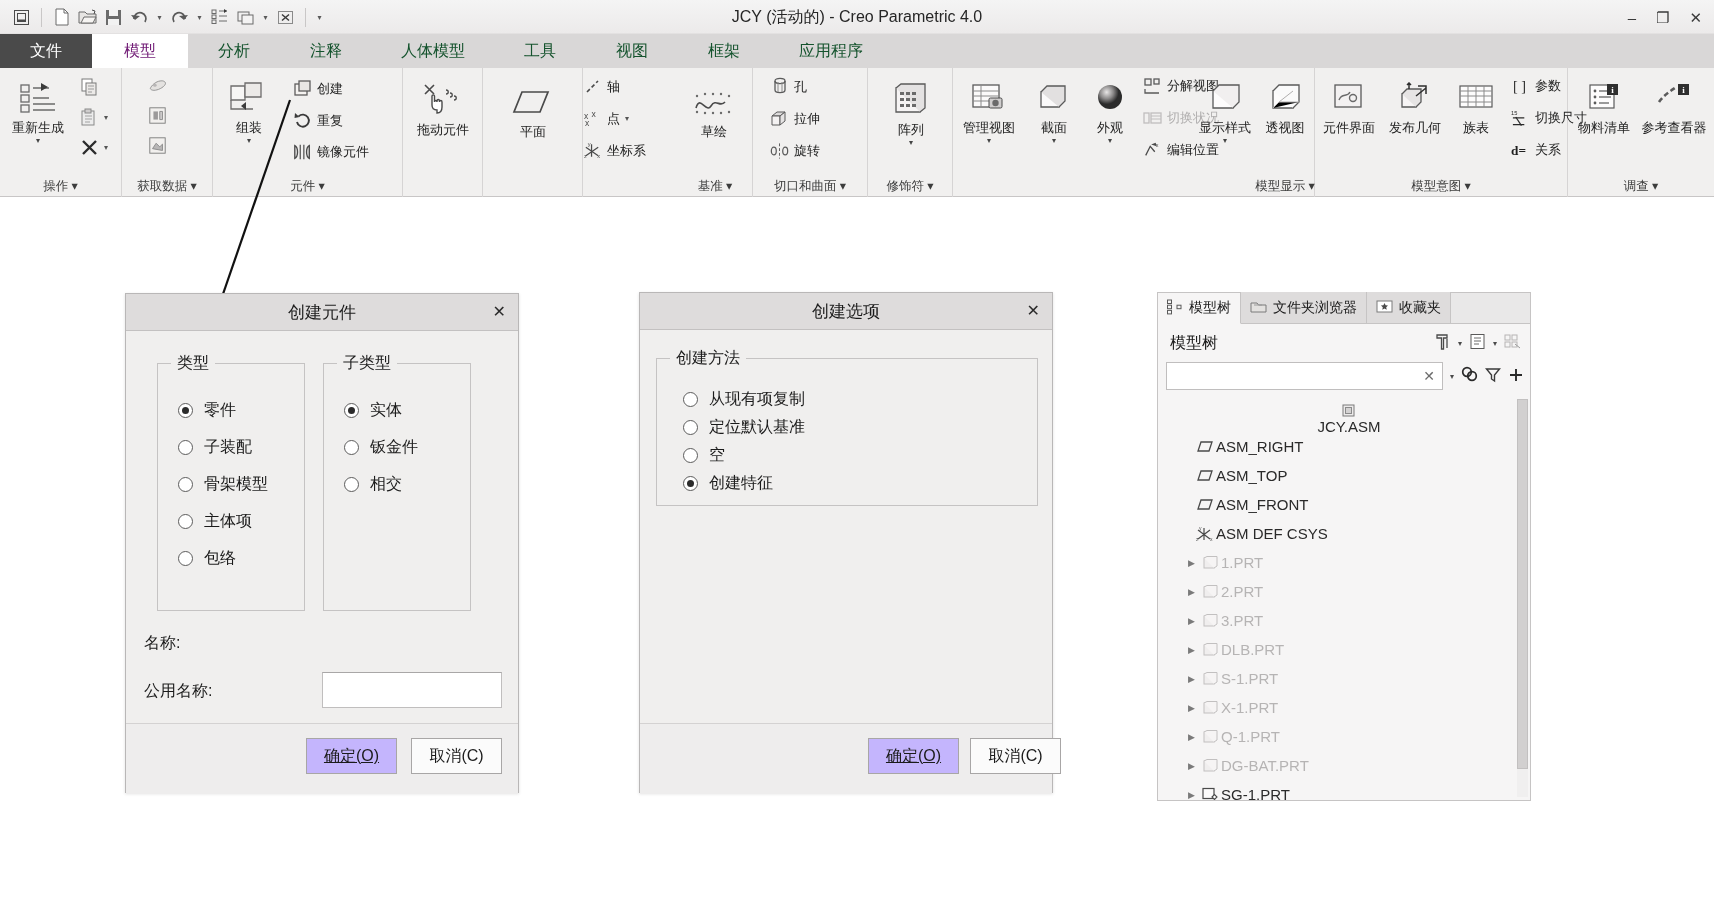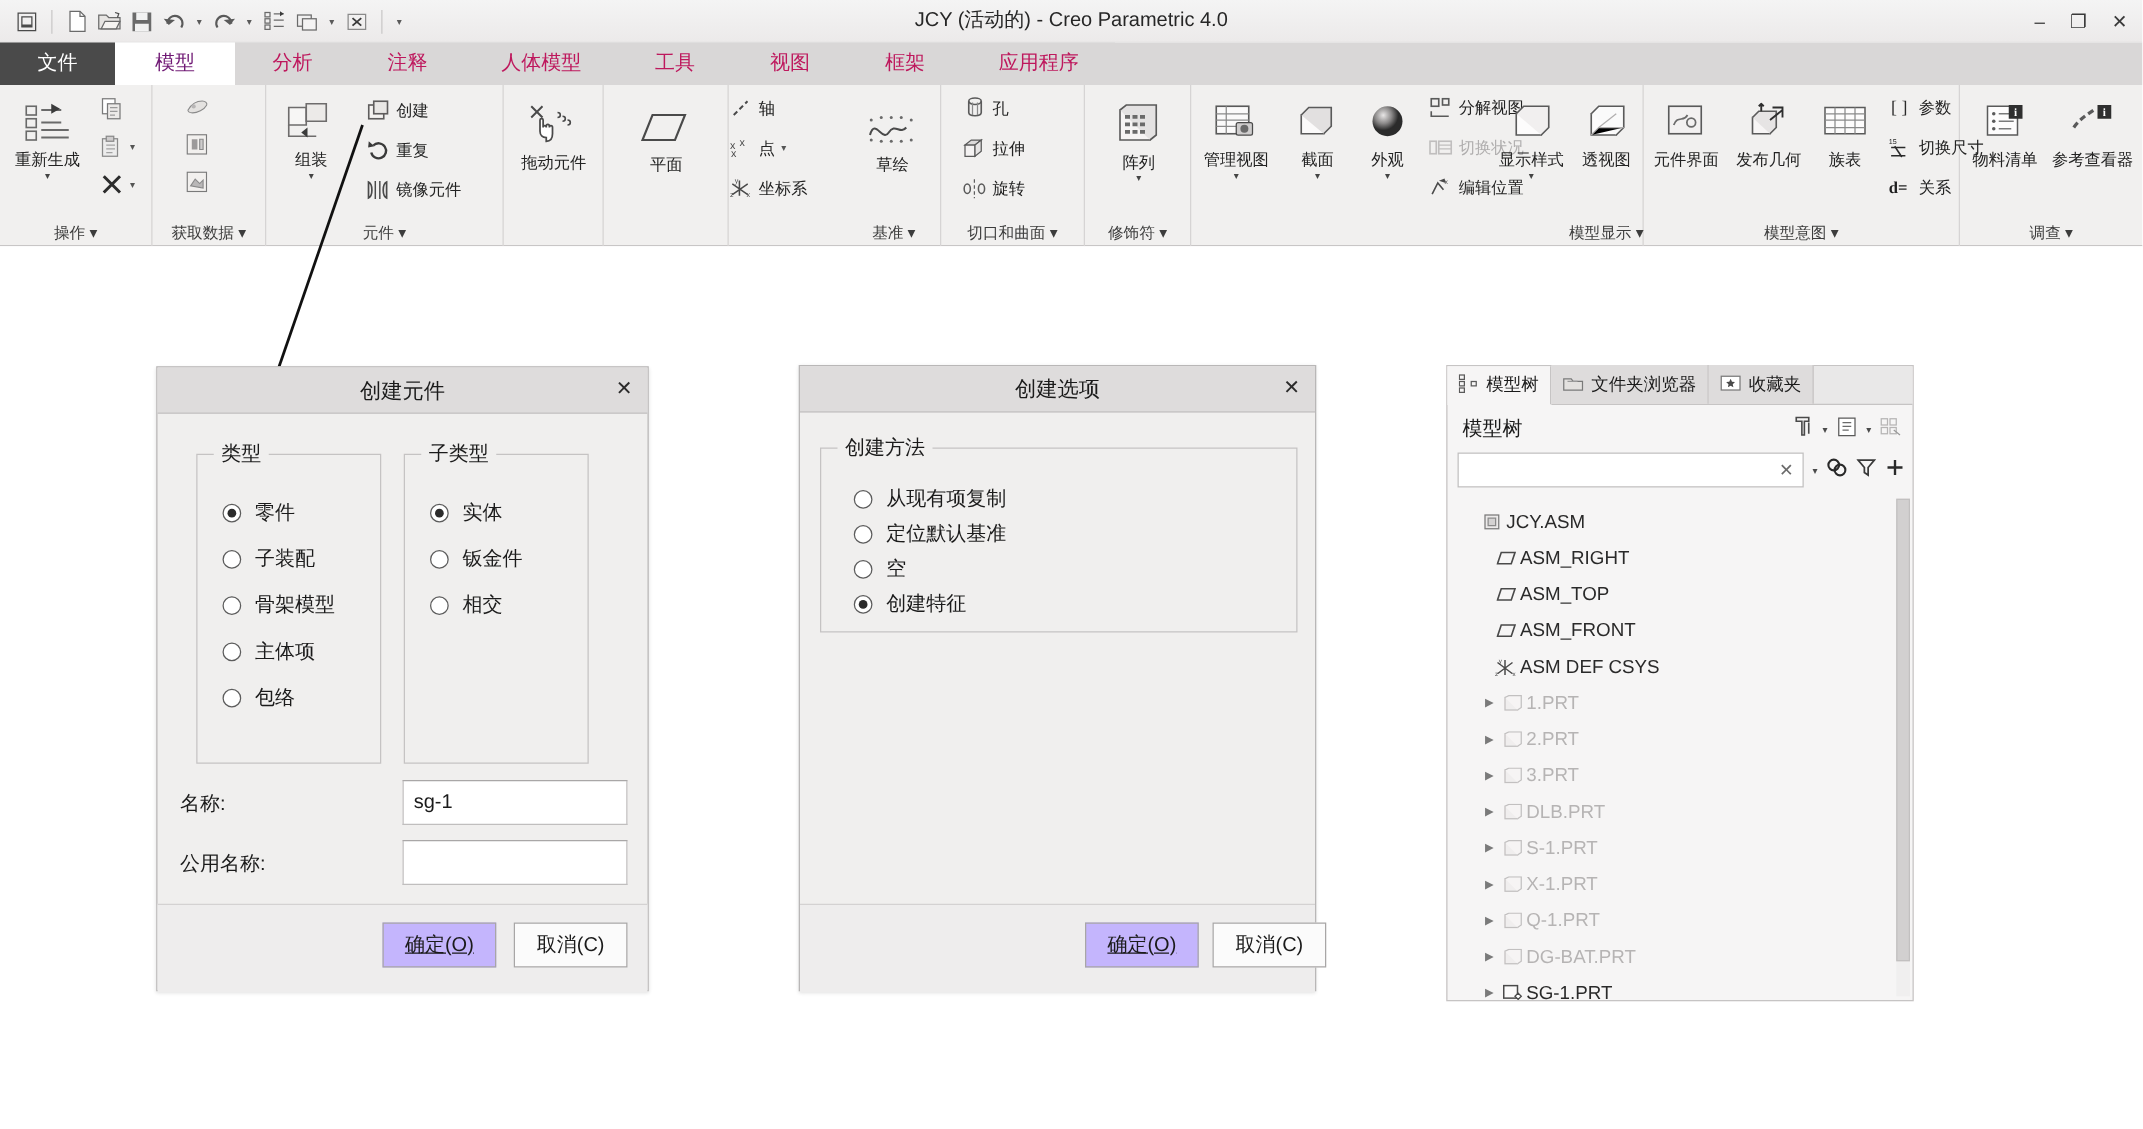--- a/index.html
+++ b/index.html
@@ -41,21 +41,21 @@
   }
   .winbtns div{ font-size:15px; line-height:1; cursor:default; }
 
   
   .tabstrip{
     position:absolute; left:0; top:34px; width:1714px; height:34px;
     background:#d9d7d7;
   }
   .tab{
     position:absolute; top:0; height:34px; line-height:34px;
-    font-size:16px; text-align:center; color:#be185d;
+    font-size:16px; text-align:center; color:#14532d;
     background:#d9d7d7;
   }
   .tab.file{ background:#4a4a4a; color:#ffffff; }
   .tab.active{ background:#ffffff; color:#701a75; }
   .tab-right{
     position:absolute; right:10px; top:34px; height:34px;
     display:flex; align-items:center; gap:14px; color:#3a3a3a;
   }
   .tab-right .g{ display:flex;align-items:center;justify-content:center; }
 
@@ -852,21 +852,20 @@
         <span class="rd"></span>
         <span>钣金件</span>
       </div>
       <div class="radio" style="left:20px;top:110px;">
         <span class="rd"></span>
         <span>相交</span>
       </div>
     </div>
 
     <span class="flabel" style="left:18px;top:302px;">名称:</span>
-    <div class="finput" style="left:196px;top:293px;width:180px;height:36px;">sg-1</div>
 
     <span class="flabel" style="left:18px;top:350px;">公用名称:</span>
     <div class="finput" style="left:196px;top:341px;width:180px;height:36px;"></div>
 
     <div class="dlg-foot" style="height:71px;"></div>
     <div class="dbtn primary" style="left:180px;top:407px;width:91px;height:36px;">确定(O)</div>
     <div class="dbtn secondary" style="left:285px;top:407px;width:91px;height:36px;">取消(C)</div>
   </div>
 </div>
 
@@ -984,21 +983,21 @@
         </svg>
     </span>
     <span>
       <svg width="16" height="16" viewBox="0 0 16 16">
           <path d="M8 2v12M2 8h12" stroke="#2a2a2a" stroke-width="1.9"></path>
         </svg>
     </span>
   </div>
 
   <div class="treelist">
-    <div class="trow" style="padding-left:10px;">
+    <div class="trow" style="padding-left:10px;flex-direction:column;">
       <span class="arrow"></span>
       <span class="tic">
         <svg width="15" height="15" viewBox="0 0 15 15">
             <rect x="1" y="2" width="11" height="11" fill="#eceaea" stroke="#7a7a7a"></rect>
             <rect x="3.5" y="4.5" width="6" height="6" fill="#d4d2d2" stroke="#8a8a8a"></rect>
           </svg>
       </span>
       <span>JCY.ASM</span>
     </div>
     <div class="trow" style="padding-left:36px;">

